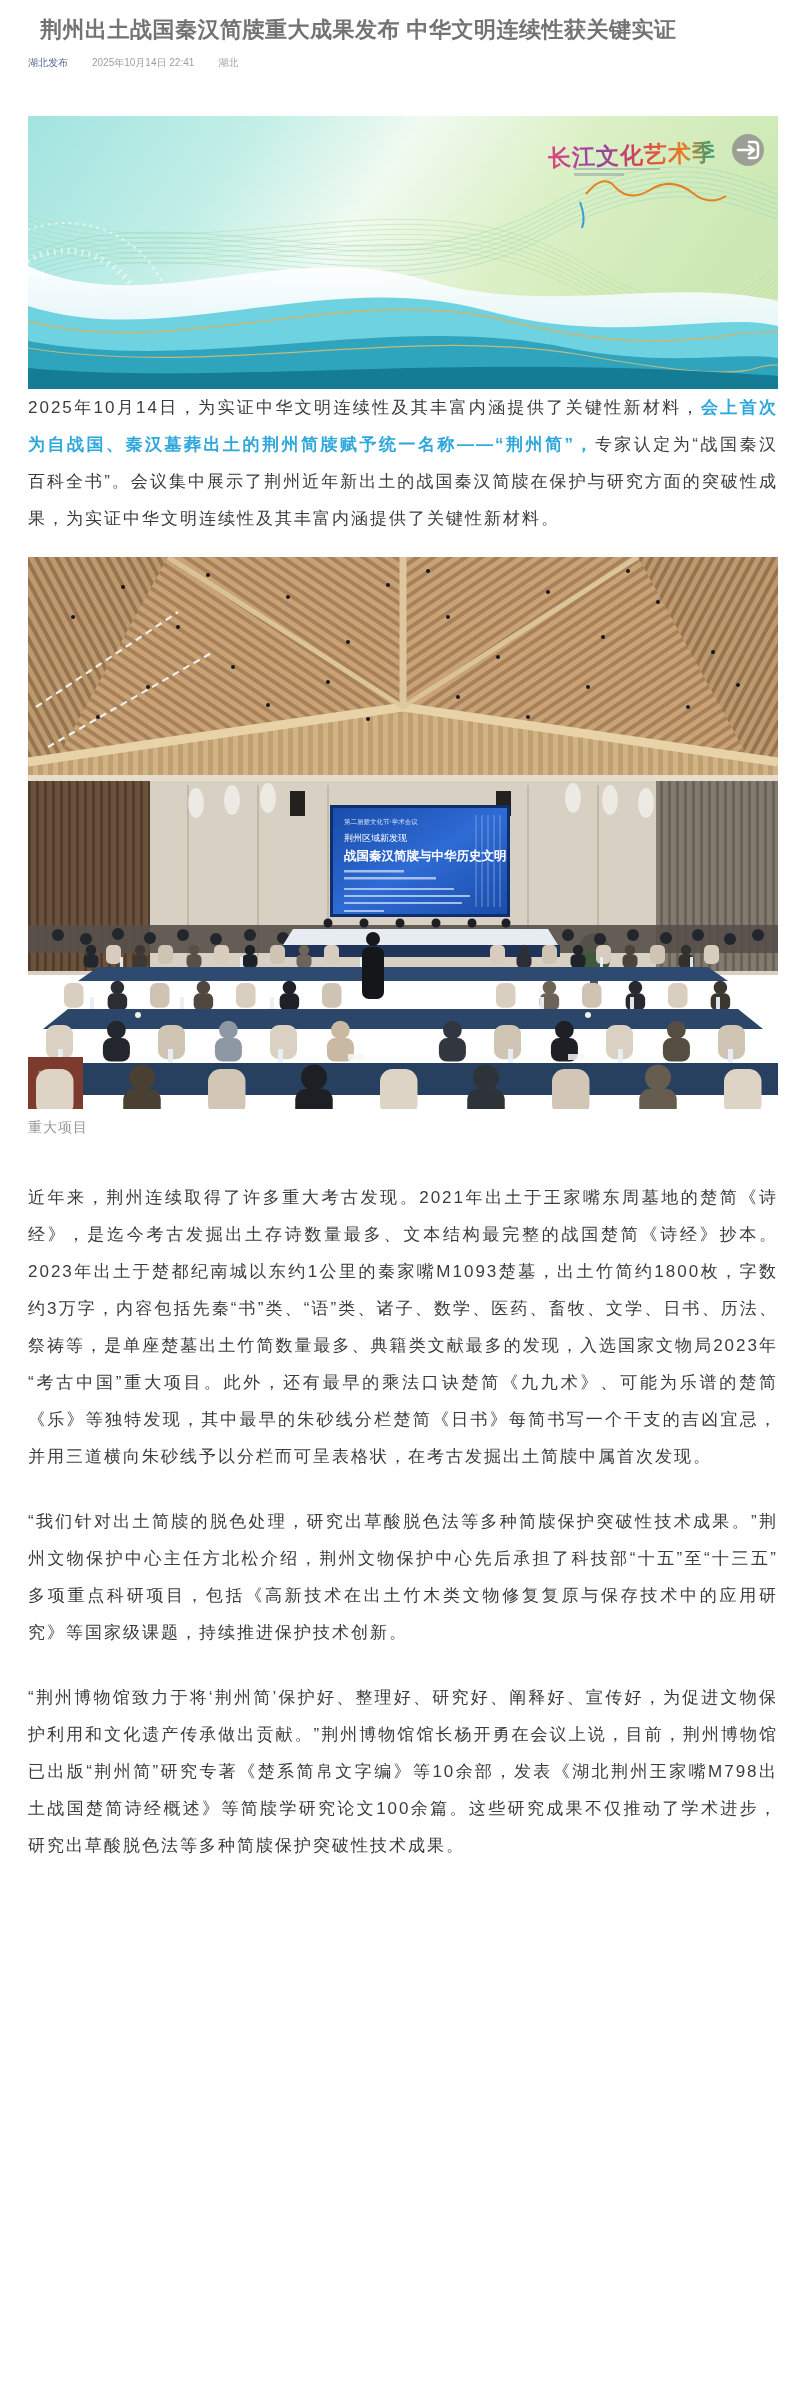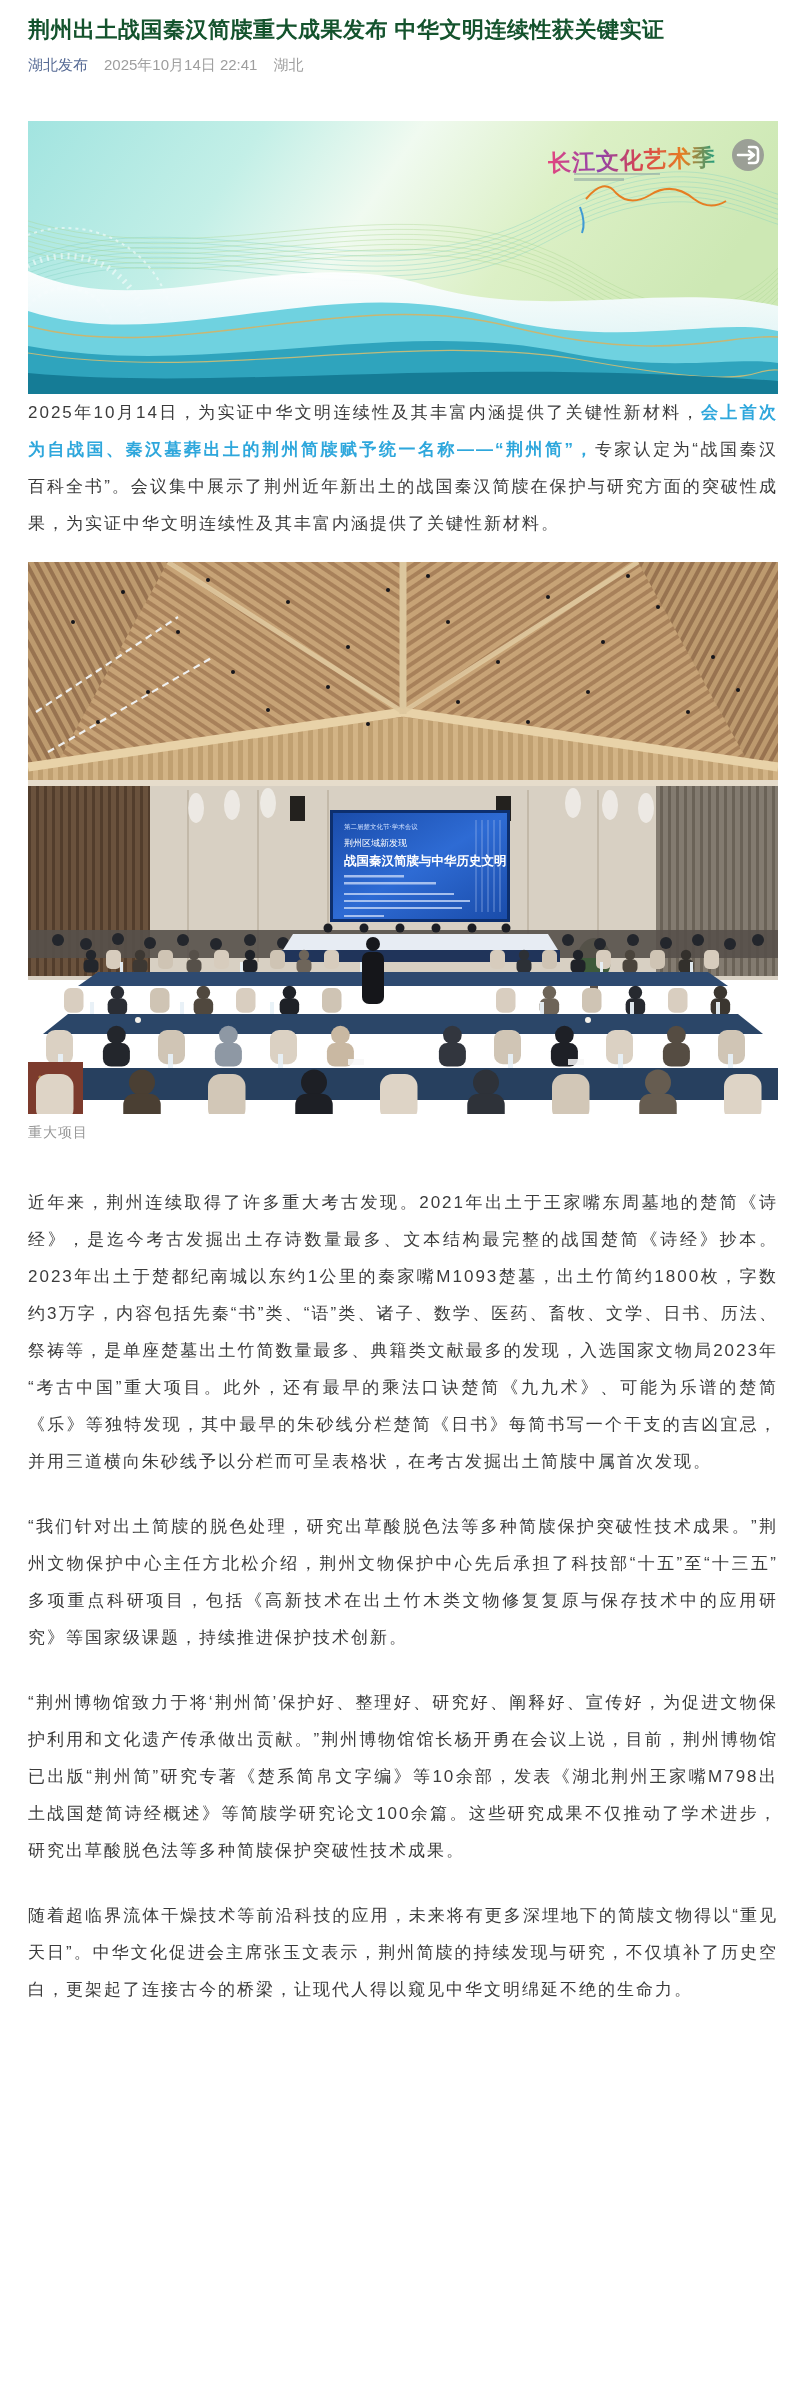--- a/index.html
+++ b/index.html
@@ -1,19 +1,19 @@
 <!DOCTYPE html>
 <html lang="zh"><head>
 <meta charset="utf-8">
 <style>
   html,body{margin:0;padding:0;background:#fff;}
   body{width:805px;height:2381px;overflow:hidden;font-family:"Liberation Sans",sans-serif;}
   .container{padding:14px 27px 0 28px;}
-  h1.title{margin:0 0 10px;font-size:22px;line-height:1.45;font-weight:700;color:#14532d;letter-spacing:.5px;}
-  .meta{display:flex;align-items:center;gap:16px;font-size:15px;margin-bottom:46px;}
+  h1.title{margin:0 12px 10px;font-size:22px;line-height:1.45;font-weight:700;color:#737373;letter-spacing:.5px;}
+  .meta{display:flex;align-items:center;gap:24px;font-size:10px;margin-bottom:46px;}
   .meta .src{color:#576b95;cursor:pointer;}
   .meta .date,.meta .loc{color:#9e9e9e;text-align:right;}
   .banner{position:relative;width:750px;height:273px;overflow:hidden;background:#bfeee6;}
   .banner svg.bg{position:absolute;inset:0;display:block;}
   .banner-logo{position:absolute;top:24px;right:62px;font-family:"DejaVu Serif",serif;font-weight:700;
     font-size:23px;letter-spacing:1px;transform:rotate(-2deg);
     background:linear-gradient(95deg,#e8467c,#8e44ad 30%,#d8434f 55%,#e67e22 80%,#16a085);
     -webkit-background-clip:text;background-clip:text;color:transparent;}
   .banner-sub{position:absolute;top:52px;right:118px;width:86px;}
   .banner-sub i{display:block;height:2.5px;background:#8aa3a0;opacity:.55;margin-bottom:3px;}
@@ -443,15 +443,14 @@
             <use href="#pp" fill="#665c50"></use>
           </g>
       </g>
     </svg>
     <figcaption>重大项目</figcaption>
   </figure>
 
   <p class="body-p">近年来，荆州连续取得了许多重大考古发现。2021年出土于王家嘴东周墓地的楚简《诗经》，是迄今考古发掘出土存诗数量最多、文本结构最完整的战国楚简《诗经》抄本。 2023年出土于楚都纪南城以东约1公里的秦家嘴M1093楚墓，出土竹简约1800枚，字数约3万字，内容包括先秦“书”类、“语”类、诸子、数学、医药、畜牧、文学、日书、历法、祭祷等，是单座楚墓出土竹简数量最多、典籍类文献最多的发现，入选国家文物局2023年“考古中国”重大项目。此外，还有最早的乘法口诀楚简《九九术》、可能为乐谱的楚简《乐》等独特发现，其中最早的朱砂线分栏楚简《日书》每简书写一个干支的吉凶宜忌，并用三道横向朱砂线予以分栏而可呈表格状，在考古发掘出土简牍中属首次发现。</p>
   <p class="body-p">“我们针对出土简牍的脱色处理，研究出草酸脱色法等多种简牍保护突破性技术成果。”荆州文物保护中心主任方北松介绍，荆州文物保护中心先后承担了科技部“十五”至“十三五”多项重点科研项目，包括《高新技术在出土竹木类文物修复复原与保存技术中的应用研究》等国家级课题，持续推进保护技术创新。</p>
   <p class="body-p">“荆州博物馆致力于将‘荆州简’保护好、整理好、研究好、阐释好、宣传好，为促进文物保护利用和文化遗产传承做出贡献。”荆州博物馆馆长杨开勇在会议上说，目前，荆州博物馆已出版“荆州简”研究专著《楚系简帛文字编》等10余部，发表《湖北荆州王家嘴M798出土战国楚简诗经概述》等简牍学研究论文100余篇。这些研究成果不仅推动了学术进步，研究出草酸脱色法等多种简牍保护突破性技术成果。</p>
-  <p class="body-p">随着超临界流体干燥技术等前沿科技的应用，未来将有更多深埋地下的简牍文物得以“重见天日”。中华文化促进会主席张玉文表示，荆州简牍的持续发现与研究，不仅填补了历史空白，更架起了连接古今的桥梁，让现代人得以窥见中华文明绵延不绝的生命力。</p>
 
 </div>
 
 </body></html>

